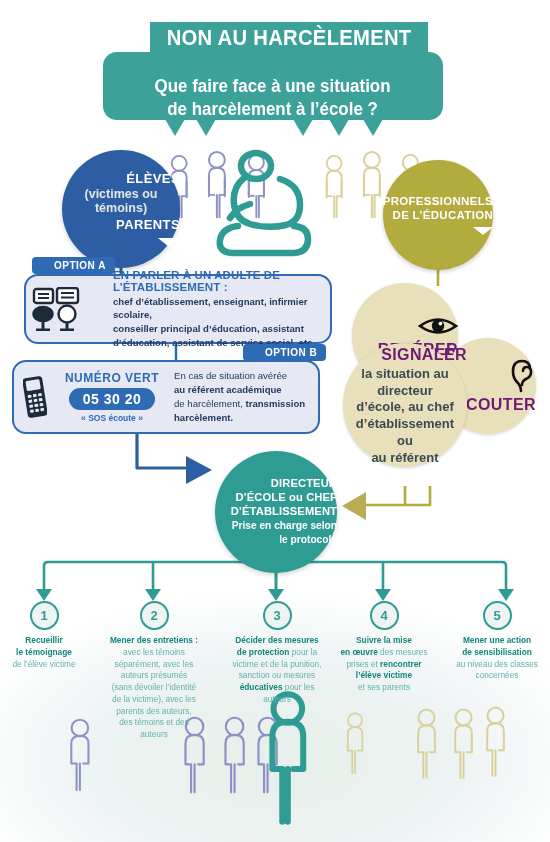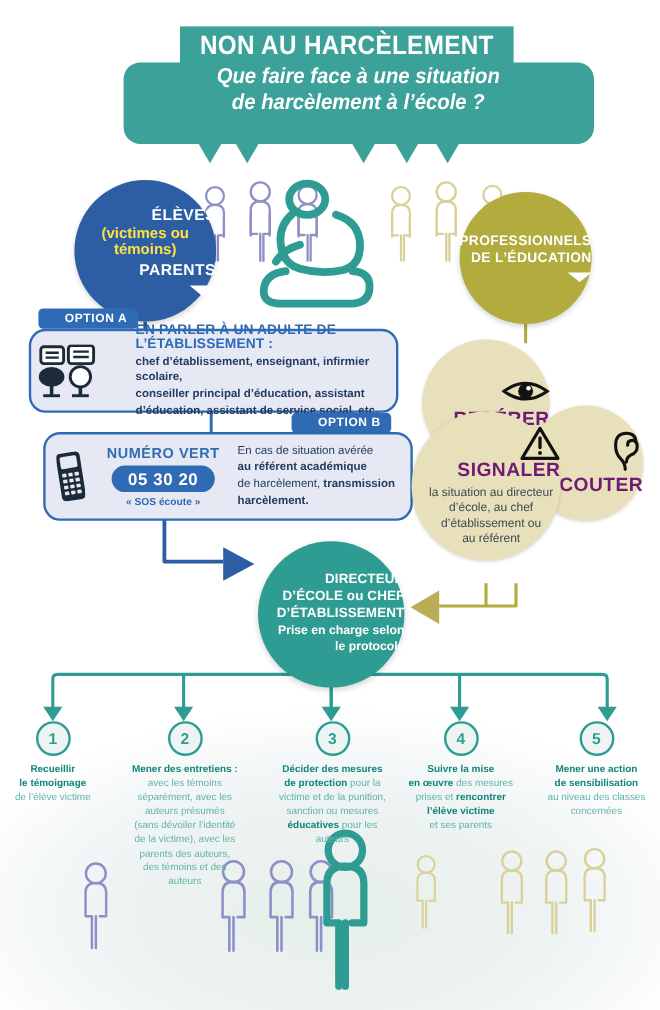--- a/index.html
+++ b/index.html
@@ -21,42 +21,42 @@
   
   #title-band{
     left:150px;top:22px;width:278px;height:32px;
     background:#3ba199;display:flex;align-items:center;justify-content:center;
   }
   #title-band .t{
     color:#ffffff;font-weight:bold;font-size:22px;letter-spacing:.3px;
     transform:scaleX(.92);white-space:nowrap;font-stretch:condensed;
   }
   #subtitle-bubble{
-    left:103px;top:52px;width:392px;height:68px;
+    left:103px;top:52px;width:340px;height:68px;
     background:#3ba199;border-radius:14px;
-    display:flex;align-items:flex-start;justify-content:center;text-align:center;font-style:italic;
+    display:flex;align-items:flex-end;justify-content:center;text-align:center;
   }
   #subtitle-bubble .t{
     color:#ffffff;font-weight:bold;font-size:18px;line-height:1.24;
     transform:scaleX(.94);
   }
   .tail{
     width:0;height:0;border-left:10px solid transparent;border-right:10px solid transparent;
     border-top:17px solid #3ba199;top:119px;
   }
   #tail1{left:165px;} #tail2{left:196px;} #tail3{left:293px;} #tail4{left:329px;} #tail5{left:363px;}
 
   
   .circle{border-radius:50%;display:flex;flex-direction:column;align-items:flex-end;justify-content:center;text-align:center;}
   #eleves-circle{
     left:62px;top:150px;width:118px;height:118px;background:#2d5ea4;
     box-shadow:0 2px 4px rgba(0,0,0,.18);
   }
   #eleves-circle .l1{color:#fff;font-weight:bold;font-size:13px;letter-spacing:.4px;}
-  #eleves-circle .l2{color:#fde047;font-weight:bold;font-size:12.5px;margin-top:1px;}
+  #eleves-circle .l2{color:#e5e5e5;font-weight:bold;font-size:12.5px;margin-top:1px;}
   #eleves-circle .l3{color:#fff;font-weight:bold;font-size:13px;letter-spacing:.4px;margin-top:2px;}
   #eleves-arrow{
     width:0;height:0;border-left:11px solid transparent;border-right:11px solid transparent;
     border-top:9px solid #ffffff;margin-top:6px;
   }
   #pros-circle{
     left:383px;top:160px;width:110px;height:110px;background:#b2ab3d;
     box-shadow:0 2px 4px rgba(0,0,0,.18);
   }
   #pros-circle .l1{color:#fff;font-weight:bold;font-size:11.5px;letter-spacing:.3px;}
@@ -70,42 +70,42 @@
   .optbox{
     background:#e6e8f3;border:2.5px solid #2f6bb5;border-radius:14px;
   }
   .opttag{
     background:#2f6bb5;border-radius:4px;color:#fff;font-weight:bold;
     font-size:10px;letter-spacing:.5px;padding:3px 9px 3px 22px;
   }
   #optionA-tag{left:32px;top:257px;}
   #optionA-box{left:24px;top:274px;width:304px;height:66px;}
   #optionB-tag{left:243px;top:344px;}
-  #optionB-box{left:36px;top:360px;width:304px;height:70px;}
+  #optionB-box{left:12px;top:360px;width:304px;height:70px;}
 
   .optA-title{color:#2f6bb5;font-weight:bold;font-size:11.5px;letter-spacing:.1px;}
   .optA-body{color:#243b60;font-size:9.6px;line-height:1.42;font-weight:bold;}
 
   #numvert-label{color:#2f6bb5;font-weight:bold;font-size:12px;letter-spacing:.5px;}
   #numvert-pill{
     background:#2f6bb5;color:#fff;border-radius:11px;font-weight:bold;font-size:14px;
     padding:3px 14px;display:inline-block;margin-top:3px;letter-spacing:.5px;
   }
   #numvert-sub{color:#2f6bb5;font-size:8.5px;margin-top:3px;font-weight:bold;}
   #optB-body{color:#243b60;font-size:9.6px;line-height:1.45;}
   #optB-body b{font-weight:bold;}
   #optB-body .lite{font-weight:normal;}
 
   
   .goldc{background:#e8e0ba;box-shadow:0 1px 3px rgba(0,0,0,.16);}
   #reperer{left:352px;top:283px;width:106px;height:106px;}
   #ecouter{left:440px;top:338px;width:96px;height:96px;}
   #signaler{left:343px;top:343px;width:124px;height:124px;}
   .goldlabel{color:#701a75;font-weight:bold;font-size:16px;letter-spacing:.4px;}
-  .goldbody{color:#3b4a53;font-size:10px;line-height:1.3;font-weight:normal;margin-top:2px;padding:0 6px;}
+  .goldbody{color:#3b4a53;font-size:13px;line-height:1.3;font-weight:bold;margin-top:2px;padding:0 6px;}
 
   
   #director{
     left:215px;top:451px;width:122px;height:122px;background:#2f9c94;
     box-shadow:0 2px 5px rgba(0,0,0,.18);z-index:6;
   }
   #director .dt{color:#fff;font-weight:bold;font-size:11.2px;line-height:1.22;letter-spacing:.1px;}
   #director .ds{color:#fff;font-weight:bold;font-size:10.2px;line-height:1.2;margin-top:2px;}
 
   

